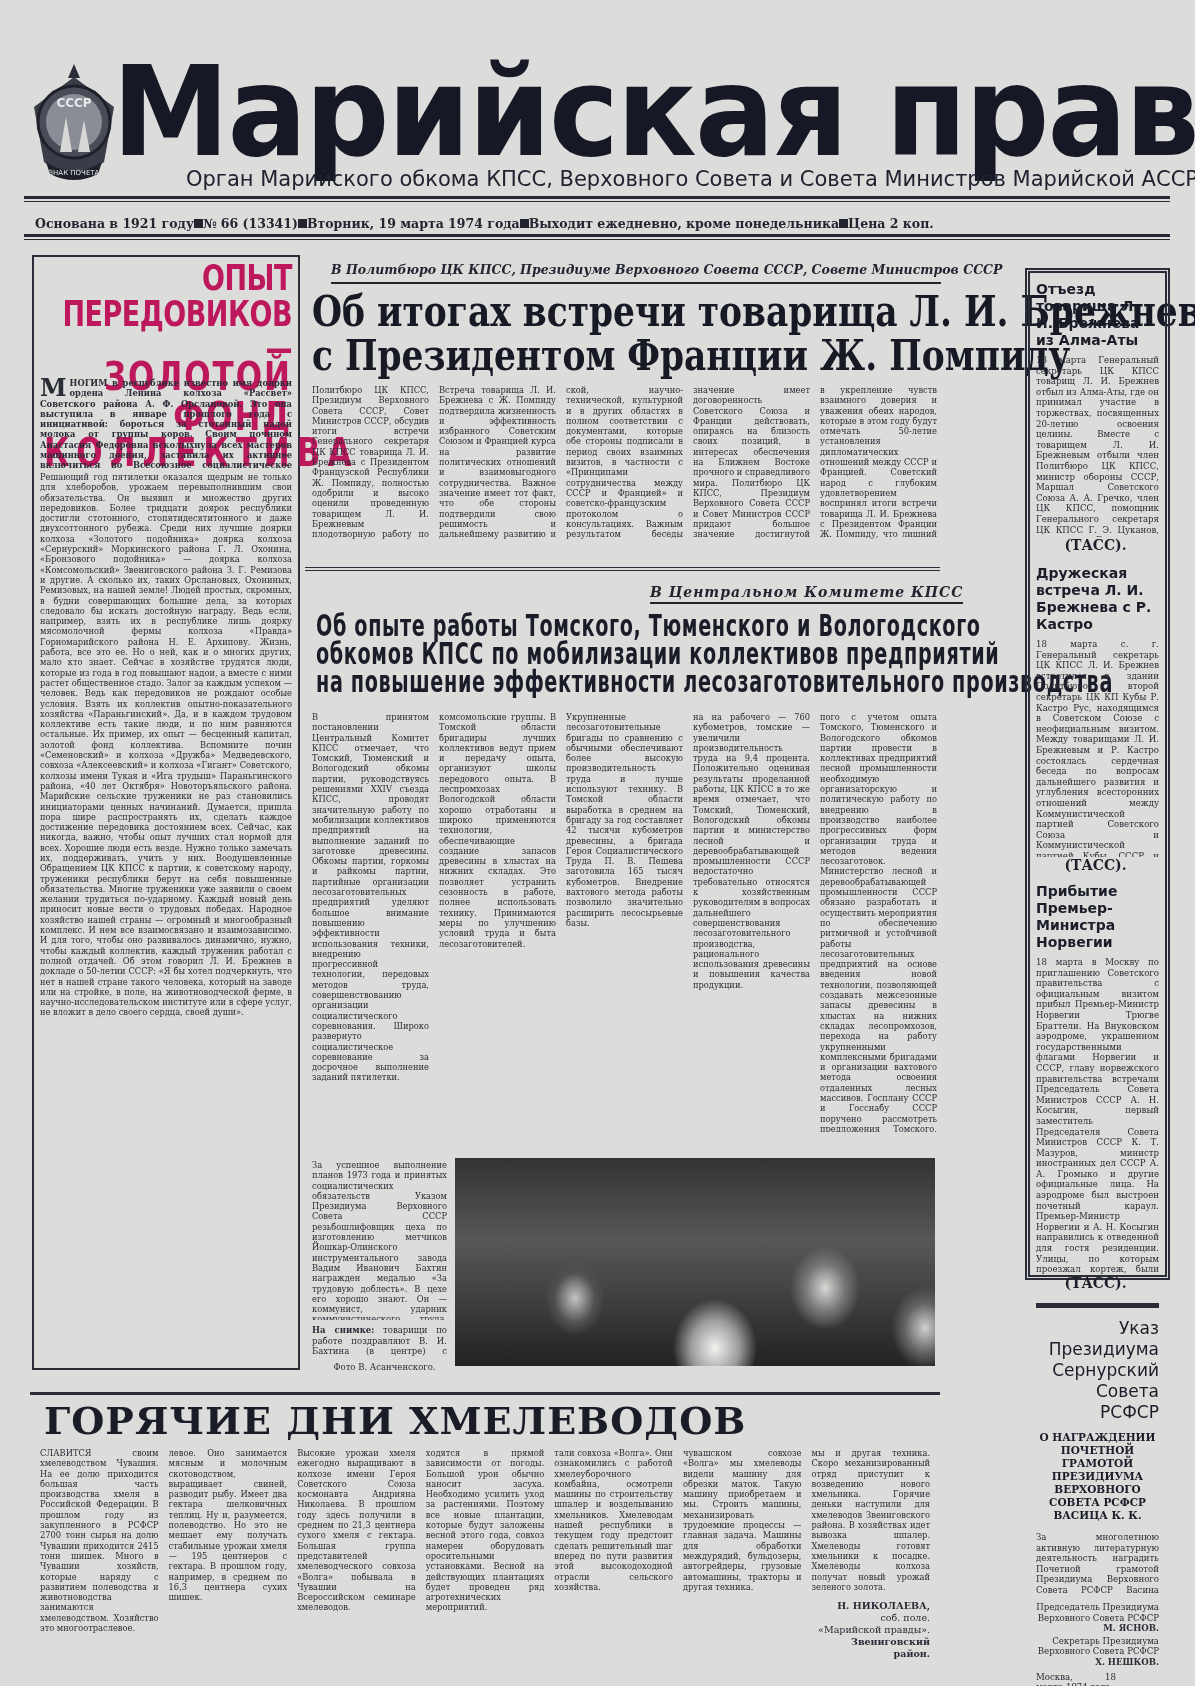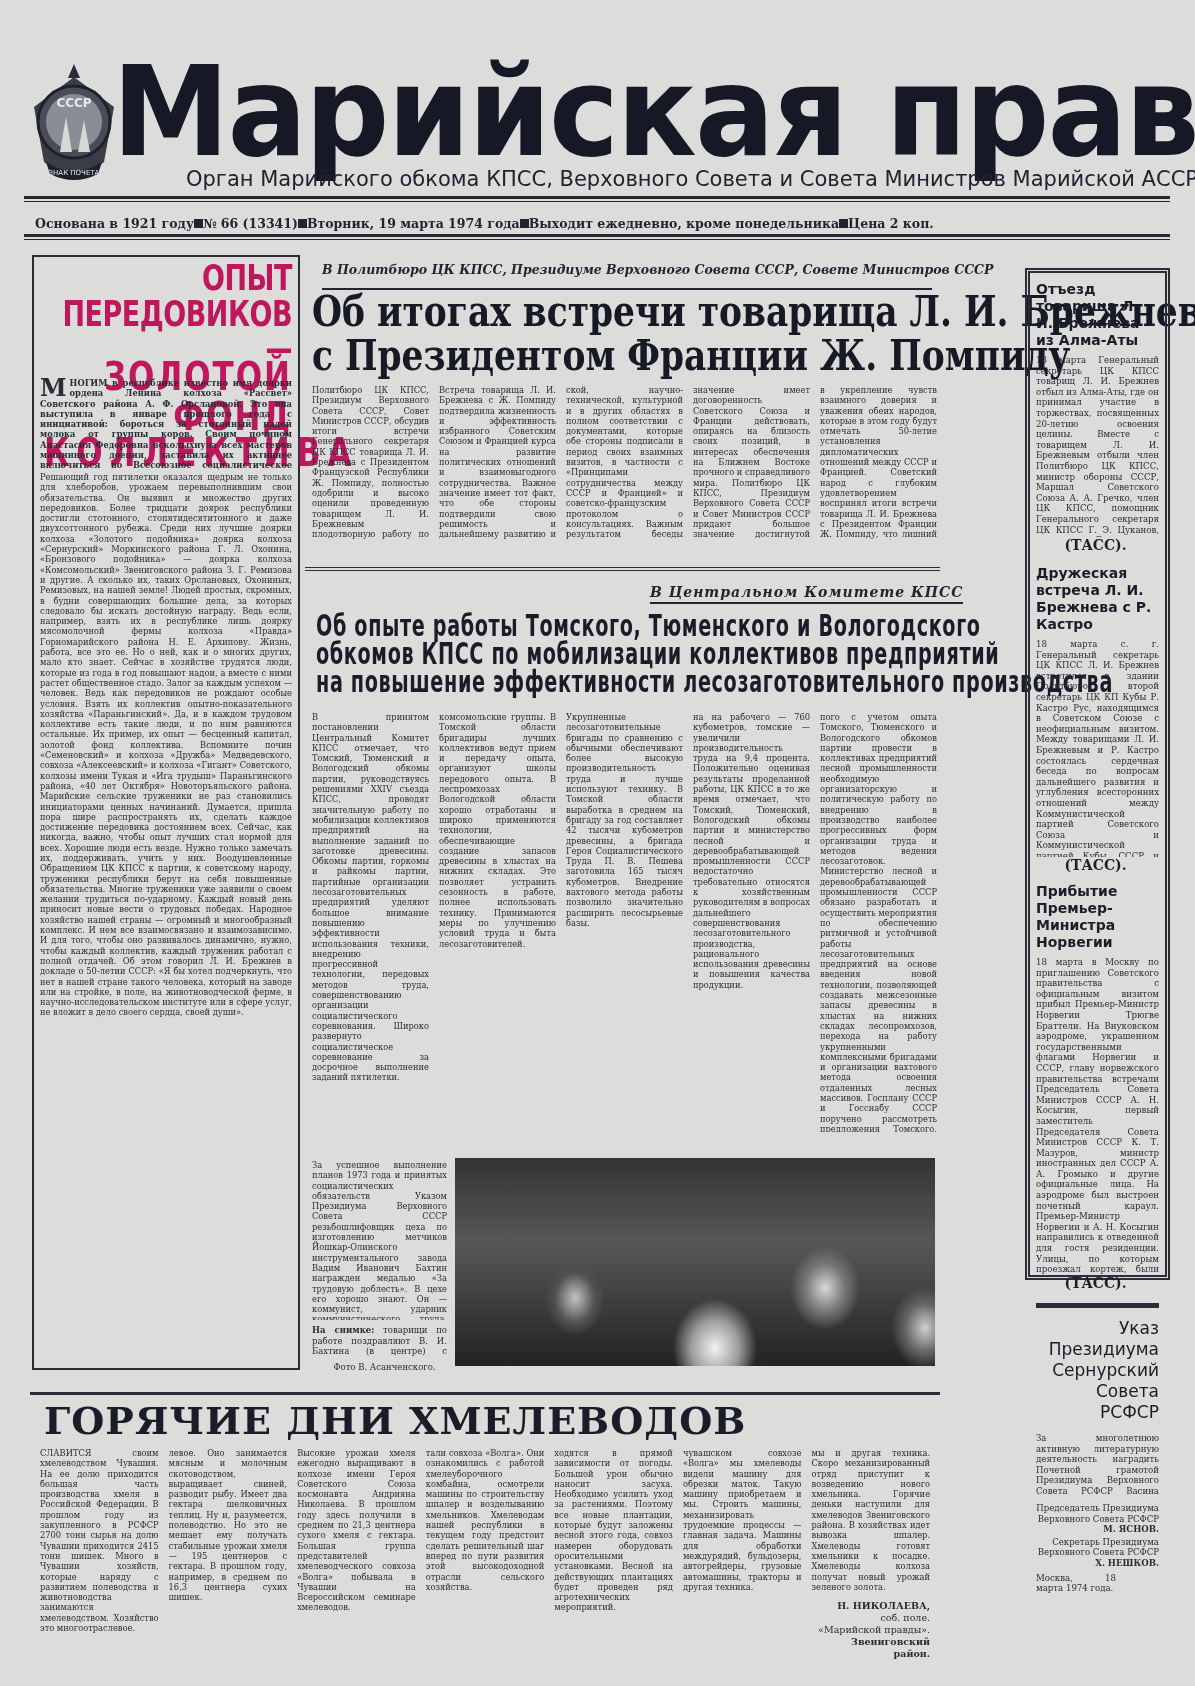--- a/index.html
+++ b/index.html
@@ -94,21 +94,21 @@
   <div class="abs left-head">
     <span class="l1">ОПЫТ ПЕРЕДОВИКОВ—</span>
     <span class="l2">ЗОЛОТОЙ ФОНД</span>
     <span class="l3">КОЛЛЕКТИВА</span>
   </div>
   <div class="abs body-text bold" style="left:40px; top:378px; width:252px; height:92px;">
     <span class="dropcap">М</span><span>НОГИМ в республике известно имя доярки ордена Ленина колхоза «Рассвет» Советского района А. Ф. Орслановой. Это она выступила в январе прошлого года с инициативой: бороться за стотонный надой молока от группы коров. Своим почином Анастасия Федоровна всколыхнула всех мастеров машинного доения, заставила их активнее включиться во Всесоюзное социалистическое соревнование за достижение высоких результатов в сельскохозяйственном производстве, сосредоточила их внимание на поиске и внедрении передовых методов, рациональном использовании всех резервов.</span>
   </div>
   <div class="abs body-text" style="left:40px; top:472px; width:252px; height:890px;">Решающий год пятилетки оказался щедрым не только для хлеборобов, урожаем перевыполнившим свои обязательства. Он выявил и множество других передовиков. Более тридцати доярок республики достигли стотонного, стопятидесятитонного и даже двухсоттонного рубежа. Среди них лучшие доярки колхоза «Золотого подойника» доярка колхоза «Сернурский» Моркинского района Г. Л. Охонина, «Бронзового подойника» — доярка колхоза «Комсомольский» Звениговского района З. Г. Ремизова и другие. А сколько их, таких Орслановых, Охониных, Ремизовых, на нашей земле! Людей простых, скромных, в будни совершающих большие дела, за которых следовало бы искать достойную награду. Ведь если, например, взять их в республике лишь доярку мясомолочной фермы колхоза «Правда» Горномарийского района Н. Е. Архипову. Жизнь, работа, все это ее. Но о ней, как и о многих других, мало кто знает. Сейчас в хозяйстве трудятся люди, которые из года в год повышают надои, а вместе с ними растет общественное стадо. Залог за каждым успехом — человек. Ведь как передовиков не рождают особые условия. Взять их коллектив опытно-показательного хозяйства «Параньгинский». Да, и в каждом трудовом коллективе есть такие люди, и по ним равняются остальные. Их пример, их опыт — бесценный капитал, золотой фонд коллектива. Вспомните почин «Семеновский» и колхоза «Дружба» Медведевского, совхоза «Алексеевский» и колхоза «Гигант» Советского, колхозы имени Тукая и «Ига трудыш» Параньгинского района, «40 лет Октября» Новоторъяльского района. Марийские сельские труженики не раз становились инициаторами ценных начинаний. Думается, пришла пора шире распространять их, сделать каждое достижение передовика достоянием всех. Сейчас, как никогда, важно, чтобы опыт лучших стал нормой для всех. Хорошие люди есть везде. Нужно только замечать их, поддерживать, учить у них. Воодушевленные Обращением ЦК КПСС к партии, к советскому народу, труженики республики берут на себя повышенные обязательства. Многие труженики уже заявили о своем желании трудиться по-ударному. Каждый новый день приносит новые вести о трудовых победах. Народное хозяйство нашей страны — огромный и многообразный комплекс. И нем все взаимосвязано и взаимозависимо. И для того, чтобы оно развивалось динамично, нужно, чтобы каждый коллектив, каждый труженик работал с полной отдачей. Об этом говорил Л. И. Брежнев в докладе о 50-летии СССР: «Я бы хотел подчеркнуть, что нет в нашей стране такого человека, который на заводе или на стройке, в поле, на животноводческой ферме, в научно-исследовательском институте или в сфере услуг, не вложит в дело своего сердца, своей души».</div>
 
-  <div class="abs kicker kicker-line" style="left:322px; top:262px; width:610px; font-size:12.5px; padding-bottom:11px;">В Политбюро ЦК КПСС, Президиуме Верховного Совета СССР, Совете Министров СССР</div>
+  <div class="abs kicker kicker-line" style="left:331px; top:262px; width:610px; font-size:12.5px; padding-bottom:5px;">В Политбюро ЦК КПСС, Президиуме Верховного Совета СССР, Совете Министров СССР</div>
   <div class="abs headline-serif" style="left:312px; top:290px; font-size:42px; line-height:44px;">Об итогах встречи товарища Л. И. Брежнева</div>
   <div class="abs headline-serif" style="left:312px; top:334px; font-size:42px; line-height:44px;">с Президентом Франции Ж. Помпиду</div>
   <div class="abs cols" style="left:312px; top:385px; width:625px; height:155px;">
     <div class="body-text">Политбюро ЦК КПСС, Президиум Верховного Совета СССР, Совет Министров СССР, обсудив итоги встречи Генерального секретаря ЦК КПСС товарища Л. И. Брежнева с Президентом Французской Республики Ж. Помпиду, полностью одобрили и высоко оценили проведенную товарищем Л. И. Брежневым плодотворную работу по дальнейшему укреплению традиционной советско-французской дружбы, утверждению принципов мирного сосуществования и взаимовыгодного сотрудничества между государствами с различным общественным строем.</div>
     <div class="body-text">Встреча товарища Л. И. Брежнева с Ж. Помпиду подтвердила жизненность и эффективность избранного Советским Союзом и Францией курса на развитие политических отношений и взаимовыгодного сотрудничества. Важное значение имеет тот факт, что обе стороны подтвердили свою решимость и дальнейшему развитию и углублению советско-французских отношений. Итоги встречи дают широкие основания для дальнейшего расширения политических консультаций, деловых связей и сотрудничества в торгово-экономической.</div>
     <div class="body-text">ской, научно-технической, культурной и в других областях в полном соответствии с документами, которые обе стороны подписали в период своих взаимных визитов, в частности с «Принципами сотрудничества между СССР и Францией» и советско-французским протоколом о консультациях. Важным результатом беседы товарища Л. И. Брежнева и Ж. Помпиду является согласие считать, что обе стороны готовы активно способствовать успешному завершению Общеевропейского совещания.</div>
     <div class="body-text">значение имеет договоренность Советского Союза и Франции действовать, опираясь на близость своих позиций, в интересах обеспечения на Ближнем Востоке прочного и справедливого мира. Политбюро ЦК КПСС, Президиум Верховного Совета СССР и Совет Министров СССР придают большое значение достигнутой договоренности о продолжении регулярных контактов на высшем уровне между Советским Союзом и Францией. Встреча в Пицунде, несомненно, послужит вкладом</div>
     <div class="body-text">в укрепление чувств взаимного доверия и уважения обеих народов, которые в этом году будут отмечать 50-летие установления дипломатических отношений между СССР и Францией. Советский народ с глубоким удовлетворением воспринял итоги встречи товарища Л. И. Брежнева с Президентом Франции Ж. Помпиду, что лишний раз убедительно свидетельствует об успешном развитии советско-французского сотрудничества в интересах народов обеих стран, в интересах упрочения мира и международной безопасности.</div>
   </div>
 
@@ -132,22 +132,22 @@
   </div>
   <div class="abs body-text caption" style="left:322px; top:1362px; width:125px; text-align:center;">Фото В. Асанченского.</div>
   <div class="abs photo" style="left:455px; top:1158px; width:480px; height:208px;"></div>
 
   <div class="abs" style="left:30px; top:1392px; width:910px; border-top:3px solid #2a2c38;"></div>
   <div class="abs big-serif" style="left:44px; top:1398px;">ГОРЯЧИЕ ДНИ ХМЕЛЕВОДОВ</div>
   <div class="abs cols" style="left:40px; top:1448px; width:890px; height:200px; ">
     <div class="body-text">СЛАВИТСЯ своим хмелеводством Чувашия. На ее долю приходится большая часть производства хмеля в Российской Федерации. В прошлом году из закупленного в РСФСР 2700 тонн сырья на долю Чувашии приходится 2415 тонн шишек. Много в Чувашии хозяйств, которые наряду с развитием полеводства и животноводства занимаются хмелеводством. Хозяйство это многоотраслевое.</div>
     <div class="body-text">левое. Оно занимается мясным и молочным скотоводством, выращивает свиней, разводит рыбу. Имеет два гектара шелковичных теплиц. Ну и, разумеется, полеводство. Но это не мешает ему получать стабильные урожаи хмеля — 195 центнеров с гектара. В прошлом году, например, в среднем по 16,3 центнера сухих шишек.</div>
     <div class="body-text">Высокие урожаи хмеля ежегодно выращивают в колхозе имени Героя Советского Союза космонавта Андрияна Николаева. В прошлом году здесь получили в среднем по 21,3 центнера сухого хмеля с гектара. Большая группа представителей хмелеводческого совхоза «Волга» побывала в Чувашии на Всероссийском семинаре хмелеводов.</div>
+    <div class="body-text">ходятся в прямой зависимости от погоды. Большой урон обычно наносит засуха. Необходимо усилить уход за растениями. Поэтому все новые плантации, которые будут заложены весной этого года, совхоз намерен оборудовать оросительными установками. Весной на действующих плантациях будет проведен ряд агротехнических мероприятий.</div>
     <div class="body-text">тали совхоза «Волга». Они ознакомились с работой хмелеуборочного комбайна, осмотрели машины по строительству шпалер и возделыванию хмельников. Хмелеводам нашей республики в текущем году предстоит сделать решительный шаг вперед по пути развития этой высокодоходной отрасли сельского хозяйства.</div>
-    <div class="body-text">ходятся в прямой зависимости от погоды. Большой урон обычно наносит засуха. Необходимо усилить уход за растениями. Поэтому все новые плантации, которые будут заложены весной этого года, совхоз намерен оборудовать оросительными установками. Весной на действующих плантациях будет проведен ряд агротехнических мероприятий.</div>
     <div class="body-text">чувашском совхозе «Волга» мы хмелеводы видели машину для обрезки маток. Такую машину приобретаем и мы. Строить машины, механизировать трудоемкие процессы — главная задача. Машины для обработки междурядий, бульдозеры, автогрейдеры, грузовые автомашины, тракторы и другая техника.</div>
     <div>
       <div class="body-text" style="height:152px;">мы и другая техника. Скоро механизированный отряд приступит к возведению нового хмельника. Горячие деньки наступили для хмелеводов Звениговского района. В хозяйствах идет вывозка шпалер. Хмелеводы готовят хмельники к посадке. Хмелеводы колхоза получат новый урожай зеленого золота.</div>
       <div class="body-text sig">
         <div>Н. НИКОЛАЕВА,</div>
         <div style="font-weight:normal">соб. поле.</div>
         <div style="font-weight:normal">«Марийской правды».</div>
         <div>Звениговский район.</div>
       </div>
     </div>
@@ -165,20 +165,21 @@
     <div class="rhead" style="margin-top:10px;">Прибытие Премьер-Министра Норвегии</div>
     <div class="body-text" style="margin-top:6px; height:318px;">18 марта в Москву по приглашению Советского правительства с официальным визитом прибыл Премьер-Министр Норвегии Трюгве Браттели. На Внуковском аэродроме, украшенном государственными флагами Норвегии и СССР, главу норвежского правительства встречали Председатель Совета Министров СССР А. Н. Косыгин, первый заместитель Председателя Совета Министров СССР К. Т. Мазуров, министр иностранных дел СССР А. А. Громыко и другие официальные лица. На аэродроме был выстроен почетный караул. Премьер-Министр Норвегии и А. Н. Косыгин направились к отведенной для гостя резиденции. Улицы, по которым проезжал кортеж, были украшены государственными флагами двух стран, транспарантами, приветствующими Премьер-Министра Норвегии, развивающуюся дружбу между народами Советского Союза и Норвегии.</div>
     <div class="tass">(ТАСС).</div>
 
     <div style="border-top:5px solid #2a2c38; margin-top:12px; padding-top:10px;">
       <div class="ukaz-head">
         <div>Указ Президиума</div>
         <div>Сернурский</div>
         <div>Совета РСФСР</div>
       </div>
+      <div class="ukaz-sub" style="margin-top:8px;">О НАГРАЖДЕНИИ ПОЧЕТНОЙ ГРАМОТОЙ ПРЕЗИДИУМА ВЕРХОВНОГО СОВЕТА РСФСР ВАСИЦА К. К.</div>
       <div class="body-text" style="margin-top:10px; height:64px;">За многолетнюю активную литературную деятельность наградить Почетной грамотой Президиума Верховного Совета РСФСР Васина Кима Кирилловича — писателя, Марийская АССР.</div>
       <div class="body-text sig" style="margin-top:6px;">
         <div style="font-weight:normal">Председатель Президиума Верховного Совета РСФСР</div>
         <div>М. ЯСНОВ.</div>
       </div>
       <div class="body-text sig" style="margin-top:2px;">
         <div style="font-weight:normal">Секретарь Президиума Верховного Совета РСФСР</div>
         <div>Х. НЕШКОВ.</div>
       </div>
       <div class="body-text" style="margin-top:4px; width:80px;">Москва, 18 марта 1974 года.</div>

